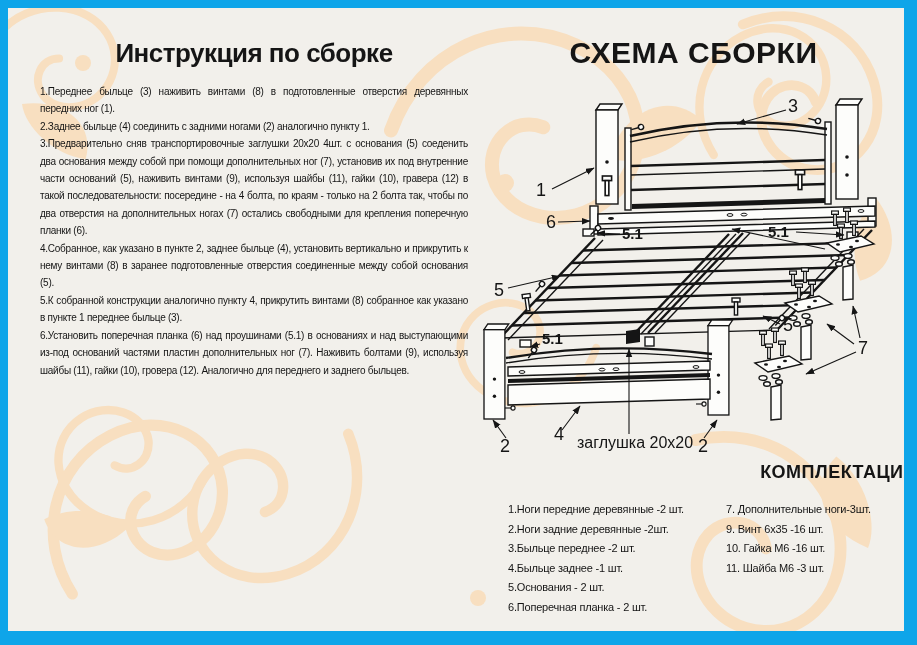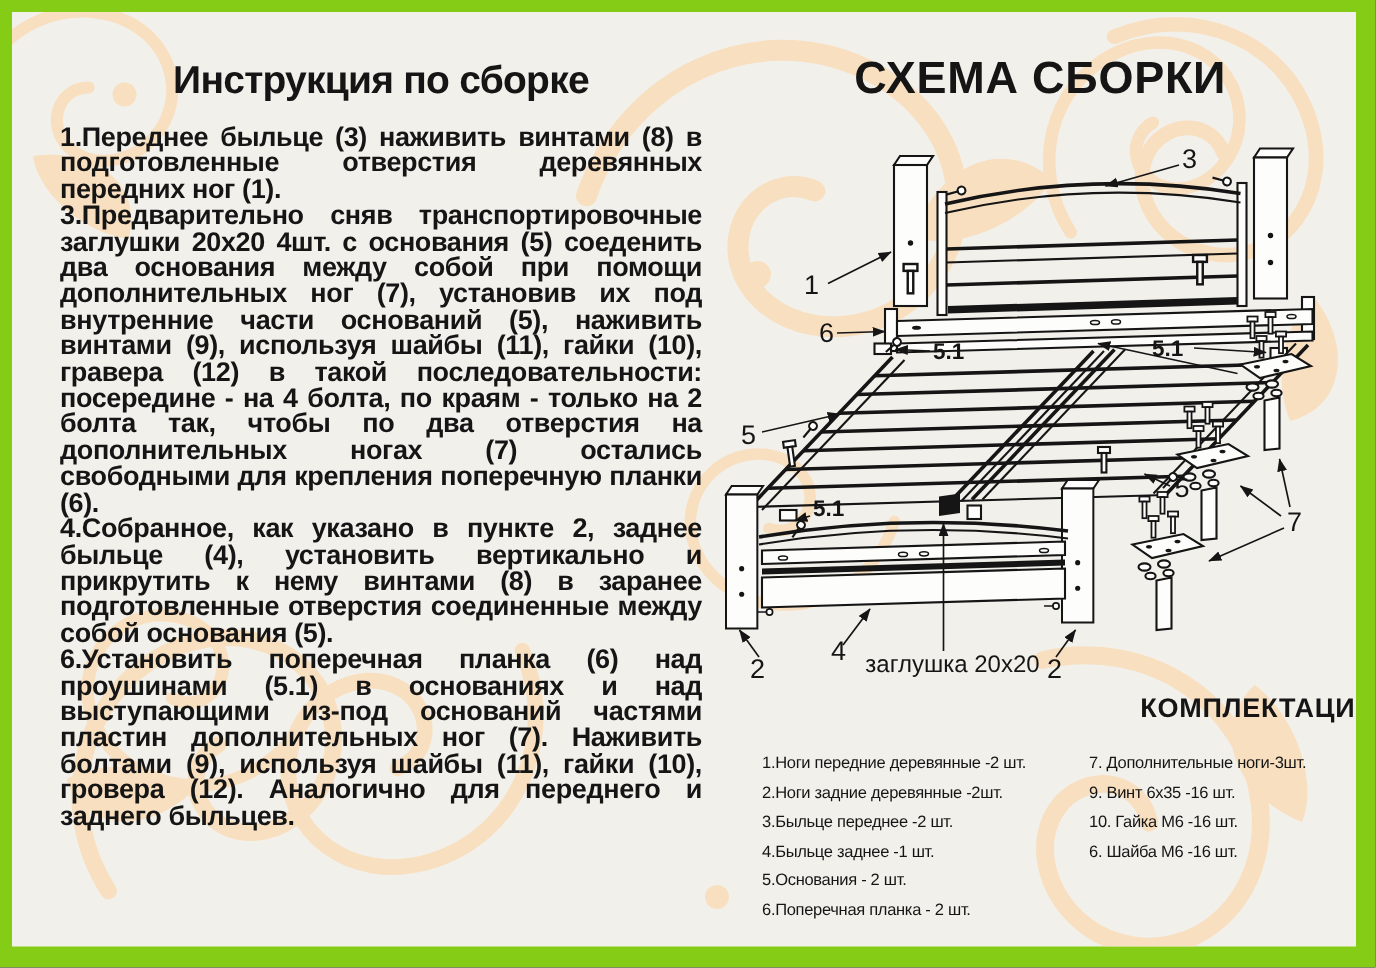--- a/index.html
+++ b/index.html
@@ -1,27 +1,27 @@
 <!DOCTYPE html>
 <html style="--page_bg: #f2f0eb; --ornament: #f8dfc0; --ink: #151515; --border: #383838;"><head>
 <meta charset="utf-8">
 <style>
   html,body{margin:0;padding:0;background:#555;}
-  .frame{position:relative;width:917px;height:645px;background:#84cc16;
+  .frame{position:relative;width:917px;height:645px;background:#0ea5e9;
          font-family:"Liberation Sans", sans-serif;}
   .page{position:absolute;left:8px;top:8px;right:13px;bottom:14px;
         background:var(--page_bg,#f2f0eb);overflow:hidden;}
   .ornaments{position:absolute;left:0;top:0;z-index:0;}
   .content{position:absolute;inset:0;z-index:1;}
 
   
   .left-col{position:absolute;left:32px;top:30px;width:428px;color:var(--ink,#151515);}
   .left-col h1{margin:0 0 14px 0;text-align:center;font-size:26px;font-weight:700;
                letter-spacing:-0.5px;}
-  .left-col p{margin:0;font-size:18px;font-weight:700;line-height:17.4px;
+  .left-col p{margin:0;font-size:10px;font-weight:400;line-height:17.4px;
               text-align:justify;letter-spacing:-0.25px;}
 
   
   .right-col{position:absolute;left:462px;top:0;width:447px;height:629px;color:var(--ink,#151515);}
   .diagram-title{position:absolute;left:0;top:28px;width:100%;text-align:center;
                  font-size:30px;font-weight:700;letter-spacing:0.5px;margin:0;}
   .diagram{position:absolute;left:10px;top:78px;}
   .parts-title{position:absolute;left:0;top:454px;width:100%;text-align:right;
                font-size:18px;font-weight:700;margin:0;letter-spacing:0.5px;}
   .parts{position:absolute;left:38px;top:492px;width:400px;display:flex;}
@@ -75,22 +75,24 @@
         <circle cx="862" cy="205" r="7"></circle>
         <circle cx="470" cy="590" r="8"></circle>
       </g>
     </svg>
 
     <div class="content">
 
       <div class="left-col">
         <h1>Инструкция по сборке</h1>
         <p>1.Переднее быльце (3) наживить винтами (8) в подготовленные отверстия деревянных передних ног (1).</p>
+        <p>2.Заднее быльце (4) соединить с задними ногами (2) аналогично пункту 1.</p>
         <p>3.Предварительно сняв транспортировочные заглушки 20х20 4шт. с основания (5) соеденить два основания между собой при помощи дополнительных ног (7), установив их под внутренние части оснований (5), наживить винтами (9), используя шайбы (11), гайки (10), гравера (12) в такой последовательности: посередине - на 4 болта, по краям - только на 2 болта так, чтобы по два отверстия на дополнительных ногах (7) остались свободными для крепления поперечную планки (6).</p>
         <p>4.Собранное, как указано в пункте 2, заднее быльце (4), установить вертикально и прикрутить к нему винтами (8) в заранее подготовленные отверстия соединенные между собой основания (5).</p>
+        <p>5.К собранной конструкции аналогично пункту 4, прикрутить винтами (8) собранное как указано в пункте 1 переднее быльце (3).</p>
         <p>6.Установить поперечная планка (6) над проушинами (5.1) в основаниях и над выступающими из-под оснований частями пластин дополнительных ног (7). Наживить болтами (9), используя шайбы (11), гайки (10), гровера (12). Аналогично для переднего и заднего быльцев.</p>
       </div>
 
       <div class="right-col">
         <h2 class="diagram-title">СХЕМА СБОРКИ</h2>
 
         <svg class="diagram" width="430" height="375" viewBox="0 0 430 375">
           <defs>
             <marker id="ah" markerWidth="9" markerHeight="8" refX="7.5" refY="3" orient="auto">
               <path d="M0,0 L8,3 L0,6 Z" fill="#151515"></path>
@@ -259,21 +261,21 @@
             <li>2.Ноги задние деревянные -2шт.</li>
             <li>3.Быльце переднее -2 шт.</li>
             <li>4.Быльце заднее -1 шт.</li>
             <li>5.Основания - 2 шт.</li>
             <li>6.Поперечная планка - 2 шт.</li>
           </ul>
           <ul class="pr">
             <li>7. Дополнительные ноги-3шт.</li>
             <li>9. Винт 6х35 -16 шт.</li>
             <li>10. Гайка М6 -16 шт.</li>
-            <li>6. Шайба М6 -16 шт.</li>
+            <li>11. Шайба М6 -3 шт.</li>
 
           </ul>
         </div>
       </div>
 
     </div>
   </div>
 </div>
 
 </body></html>

